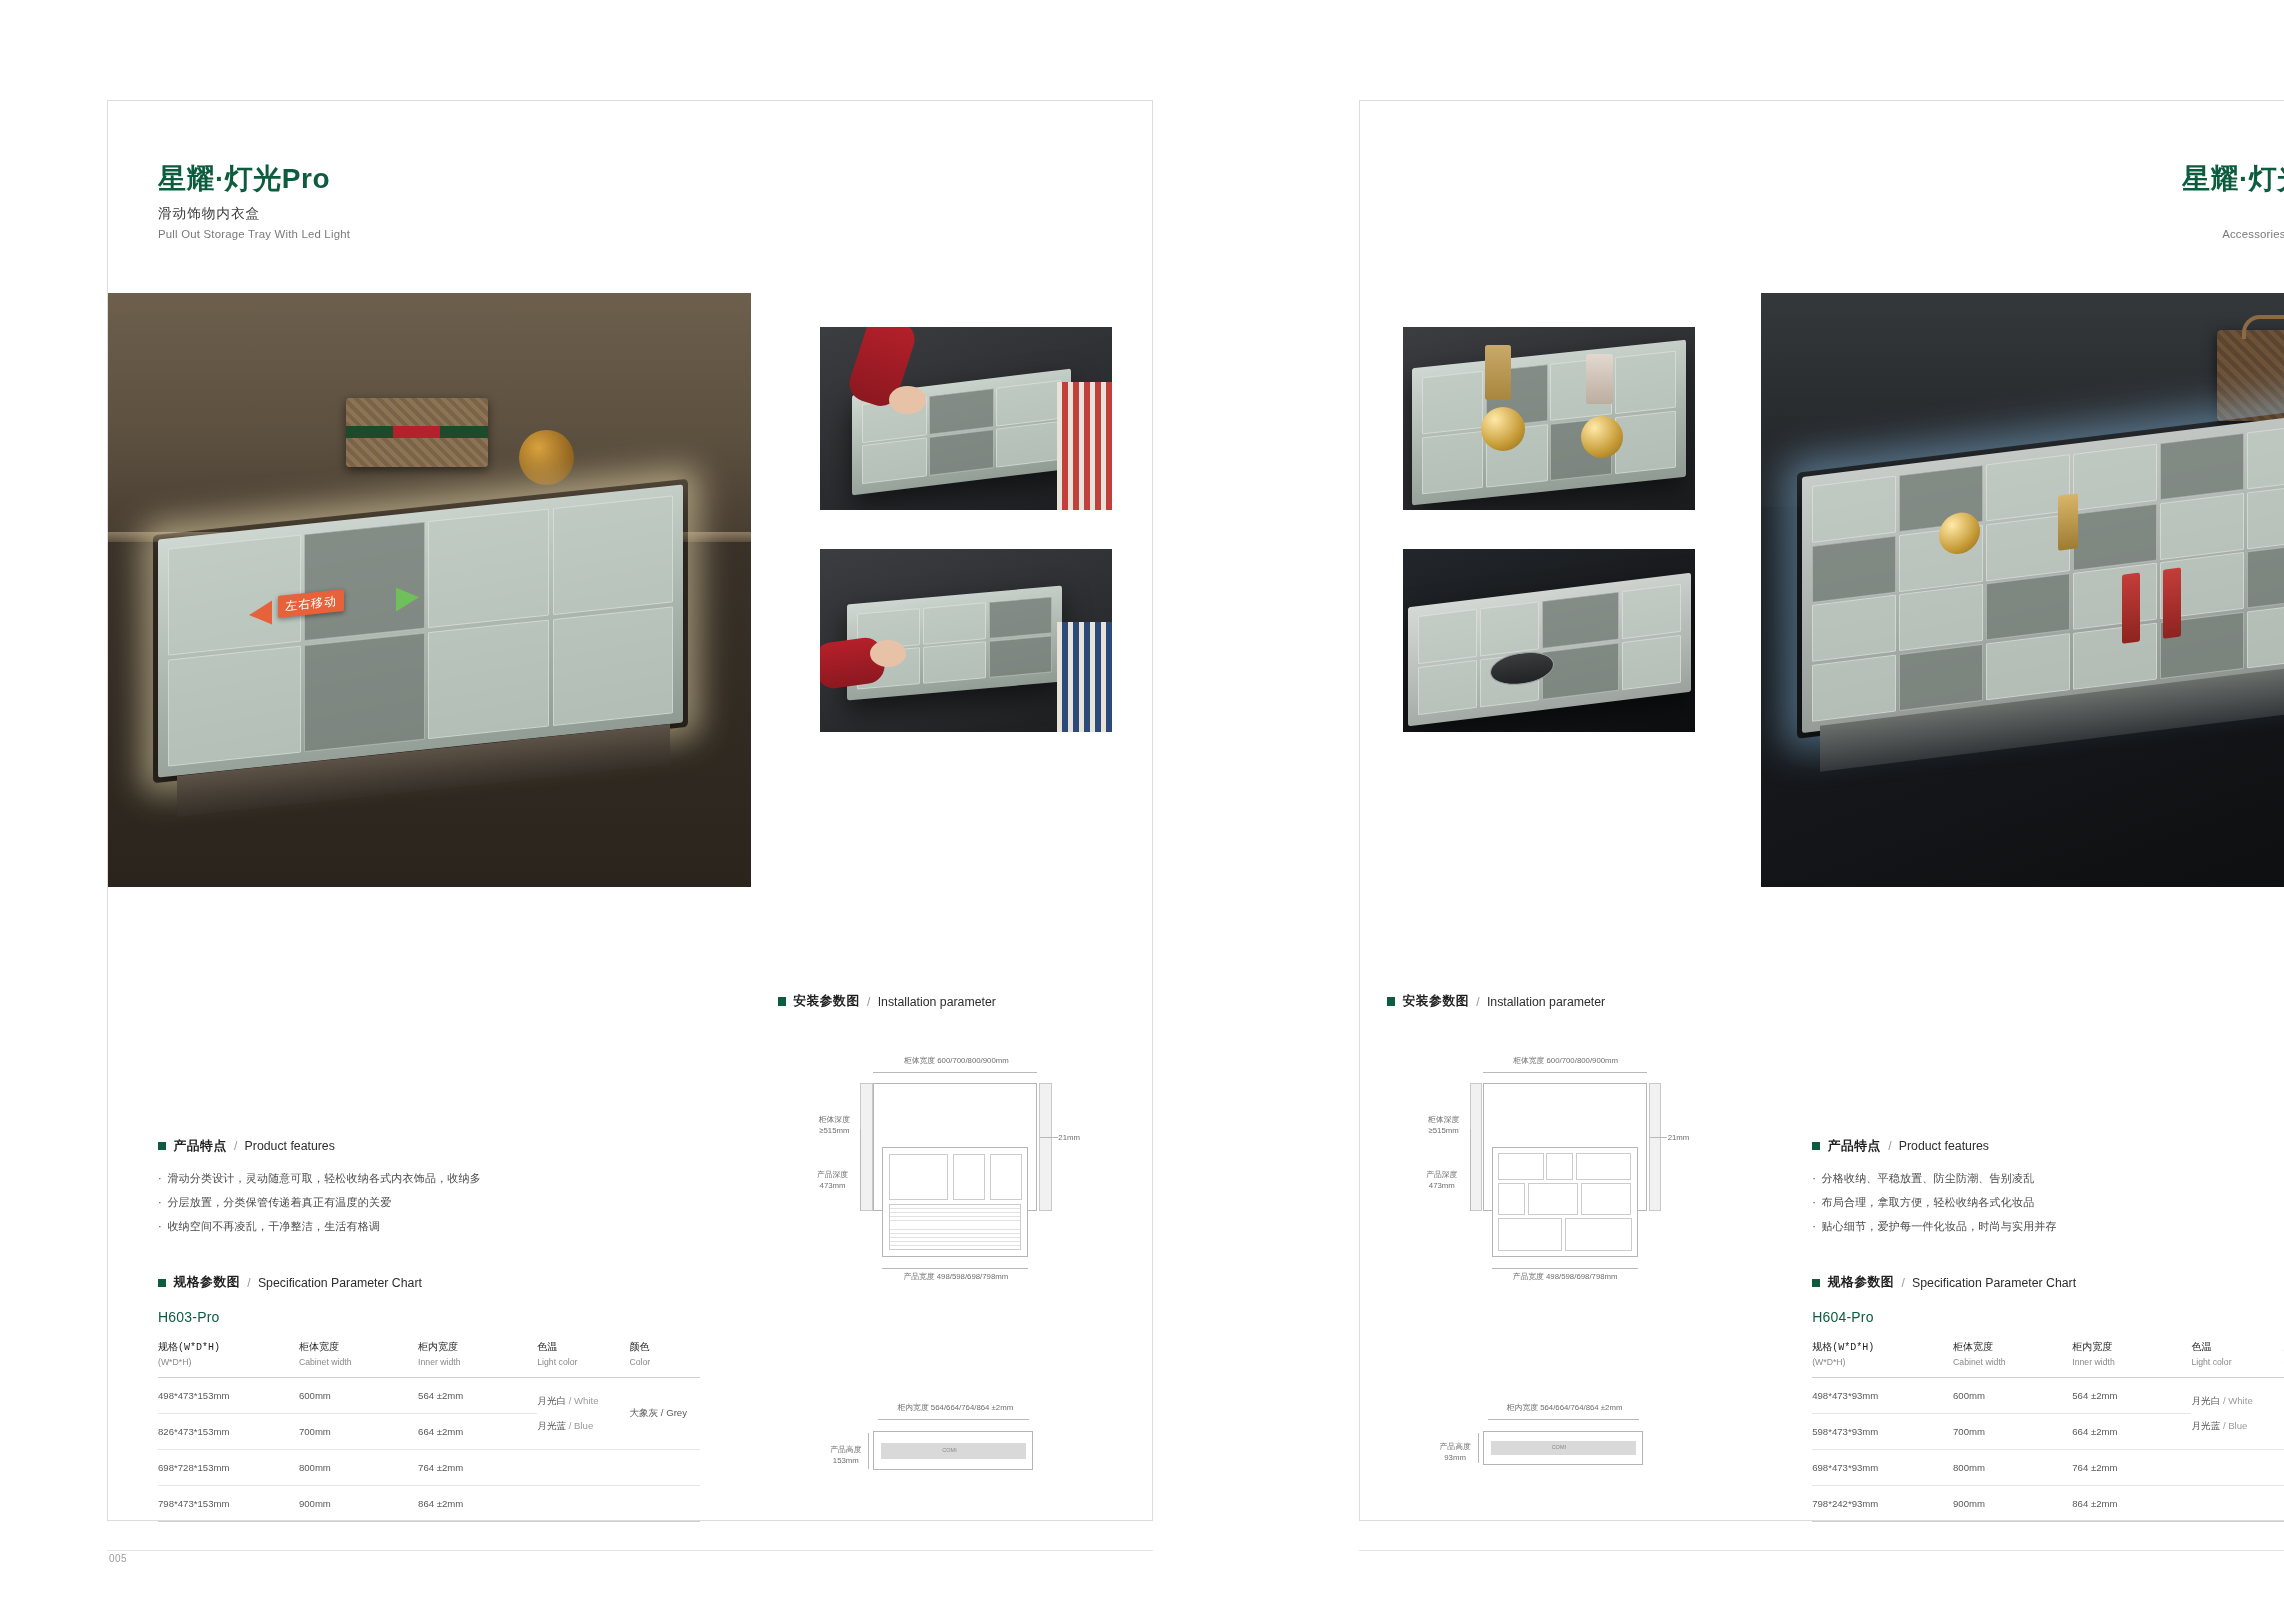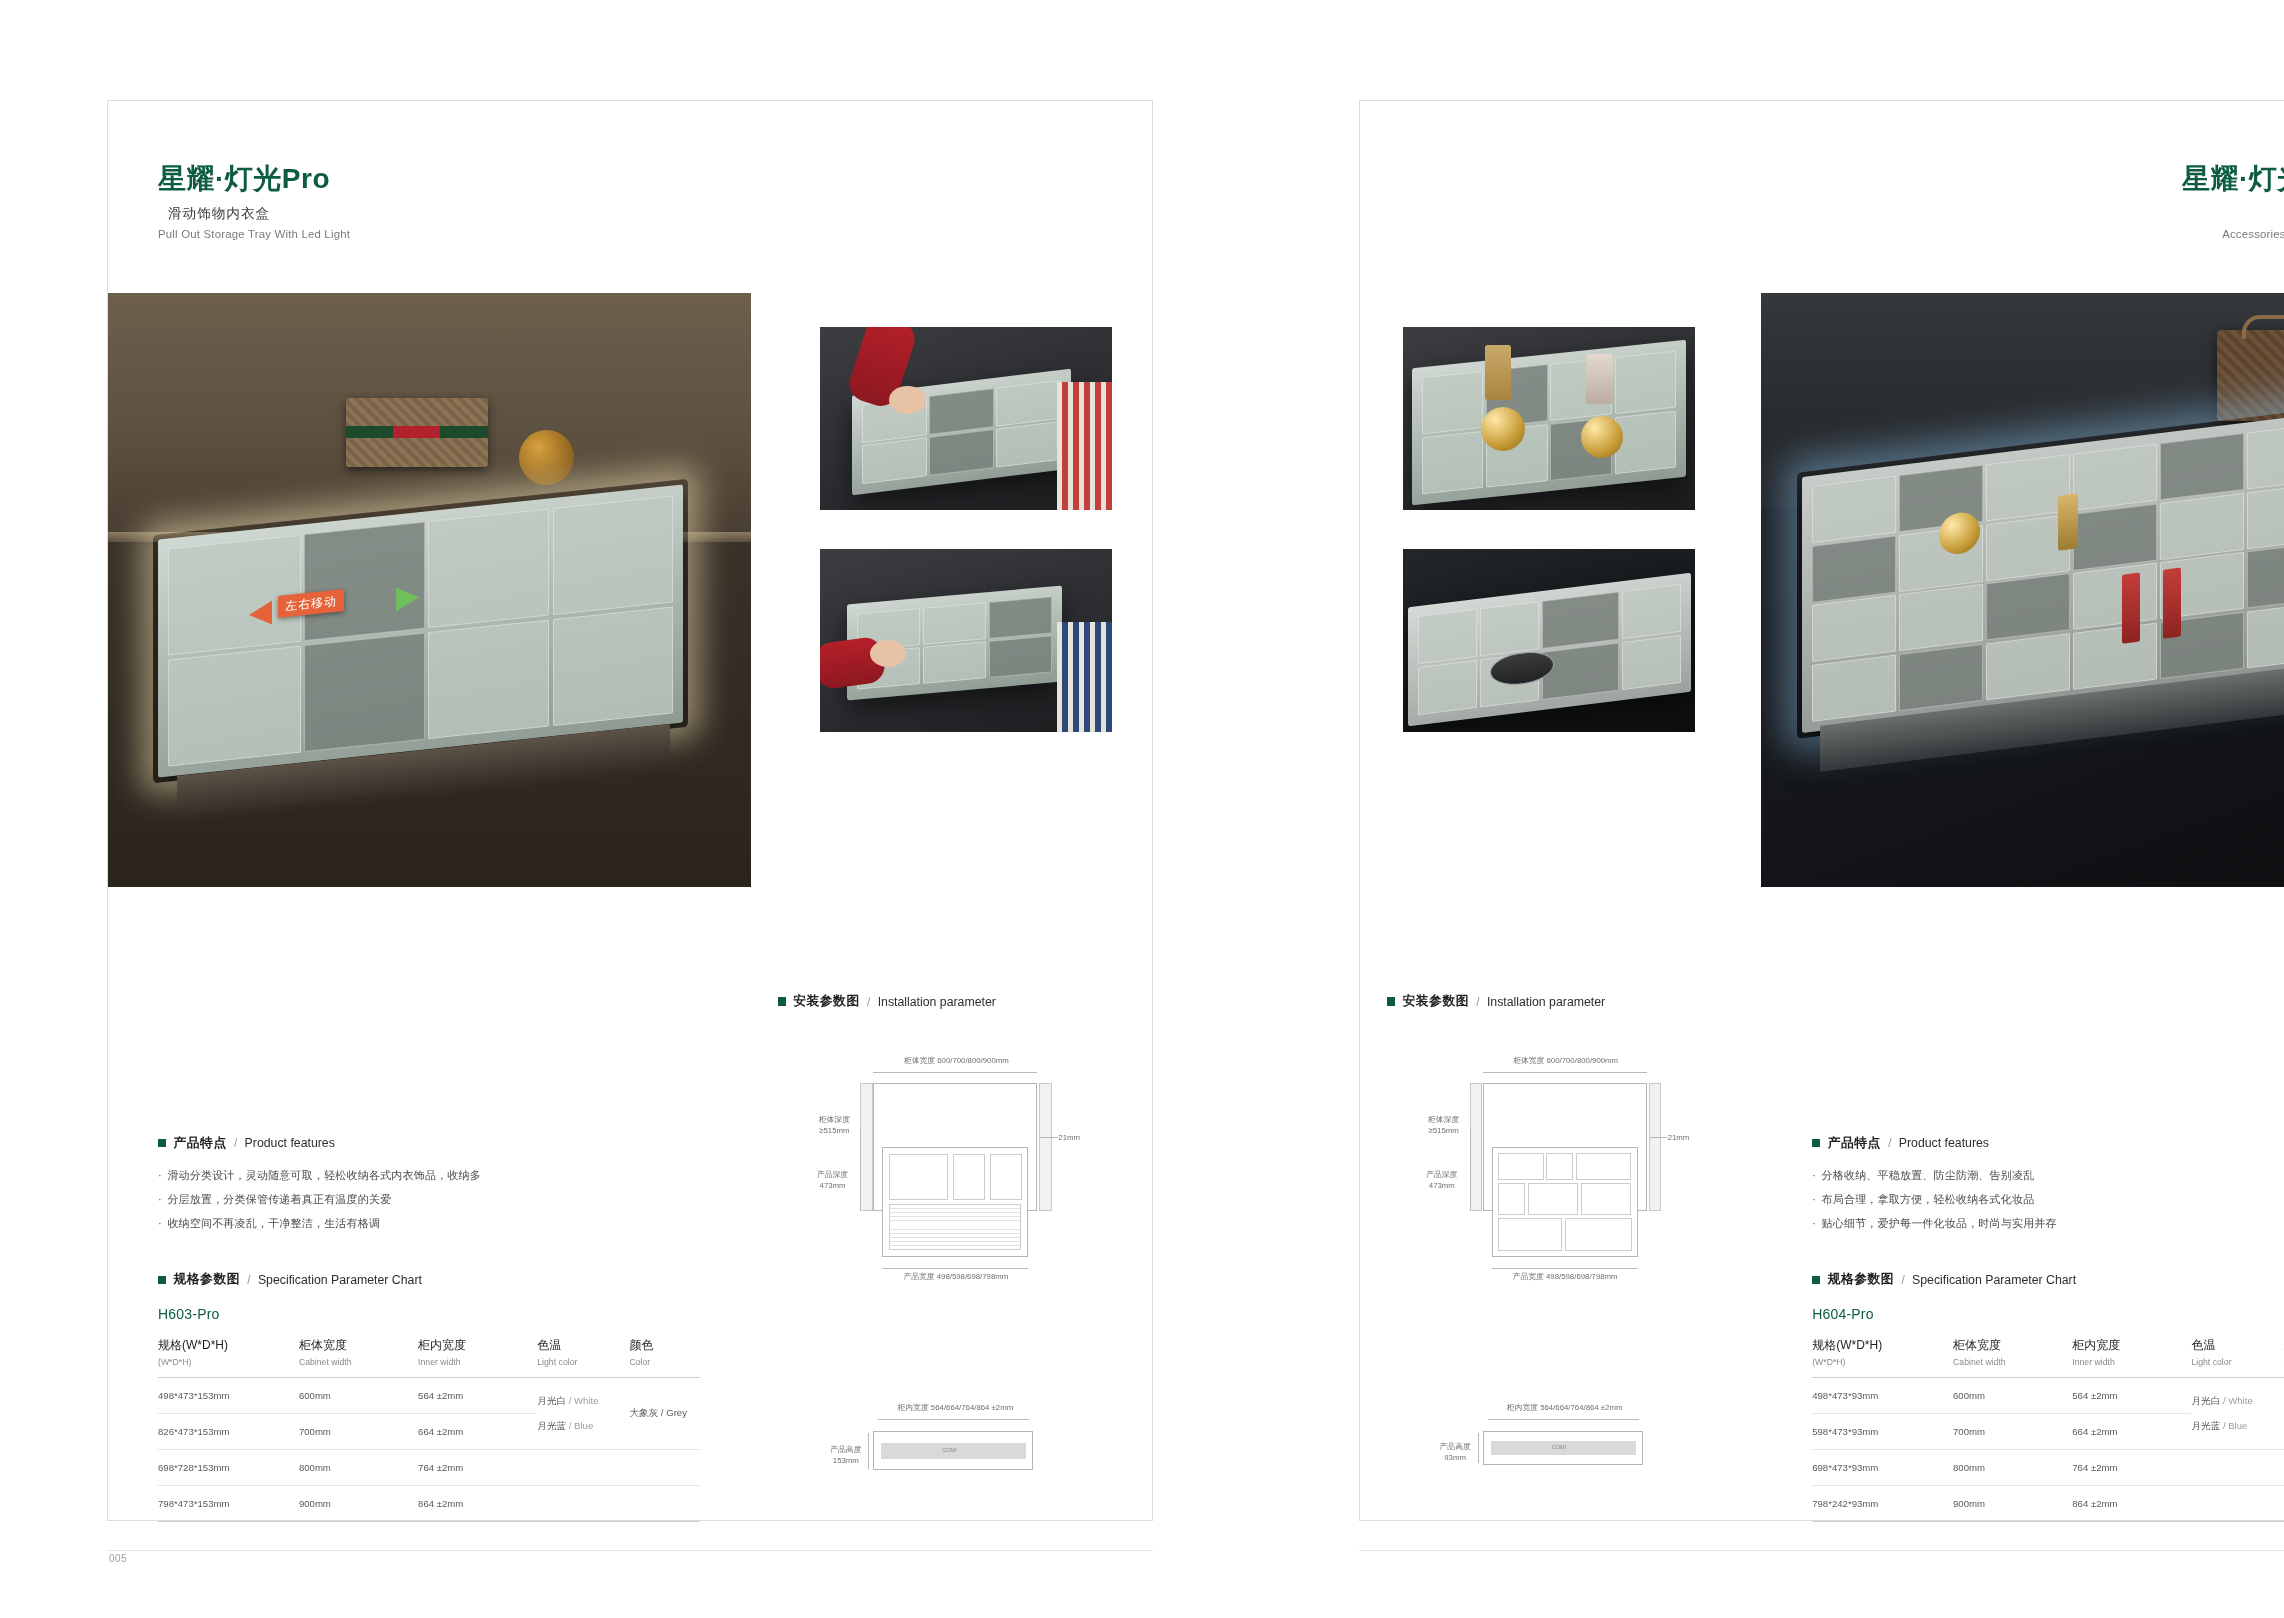--- a/index.html
+++ b/index.html
@@ -25,21 +25,21 @@
 
   
   .hdr { height: 192px; position: relative; }
   .hdr-inner { position: absolute; top: 63px; }
   .hdr-left  { left: 50px; text-align: left; }
   .hdr-right { right: 50px; text-align: right; }
   .brand {
     font-size: 28px; color: #0d5c3f; font-weight: 700; letter-spacing: 0.5px;
     line-height: 1.1;
   }
-  .sub-cn { font-size: 13.7px; color: #3c3c3c; margin-top: 10px; letter-spacing: 0.9px; margin-left: 10px;}
+  .sub-cn { font-size: 13.7px; color: #3c3c3c; margin-top: 10px; letter-spacing: 0.9px;}
   .sub-en { font-size: 11.4px; color: #7a7a7a; margin-top: 5.5px; letter-spacing: 0.2px;}
 
   
   .imgband { position: relative; height: 594px; display: flex; }
   .ph { position: relative; overflow: hidden; background: #2b2b2b; }
 
   
   .L-main { width: 644px; height: 594px; }
   .L-side { width: 402px; height: 594px; background: #fff; position: relative; }
   .L-s1 { position: absolute; left: 69px; top: 34px; width: 292px; height: 183px; }
@@ -121,21 +121,21 @@
   .bullet { font-size:11px; color:#4a4a4a; line-height:1.1; margin-bottom:12px; letter-spacing:0.2px;}
   .bullet:before { content:"·"; margin-right:5.5px; color:#4a4a4a;}
 
   .model { font-size:14px; color:#0d5c3f; margin:8.2px 0 15.5px 0; letter-spacing:0.2px;}
 
   table.spec { width:100%; border-collapse:collapse; }
   table.spec th {
     text-align:left; font-weight:400; padding:0 0 10px 0; vertical-align:top;
     border-bottom:0.5px solid #cfcfcf;
   }
-  table.spec th .th-cn { font-size:12px; color:#1f1f1f; display:block;}
+  table.spec th .th-cn { font-size:10px; color:#1f1f1f; display:block;font-family:Liberation Mono, monospace;}
   table.spec th .th-en { font-size:8.7px; color:#8a8a8a; display:block; margin-top:2.7px;}
   table.spec td {
     font-size:9.6px; color:#5a5a5a; padding:12px 0 12px 0;
     border-bottom:0.5px solid #e6e6e6;
   }
   table.spec tr:last-child td { border-bottom:0.5px solid #cfcfcf; }
   .col-w1{width:26%} .col-w2{width:22%} .col-w3{width:22%} .col-w4{width:17%} .col-w5{width:13%}
   .twoline .cn { color:#5a5a5a; }
   .twoline .en { color:#9b9b9b; }
 

